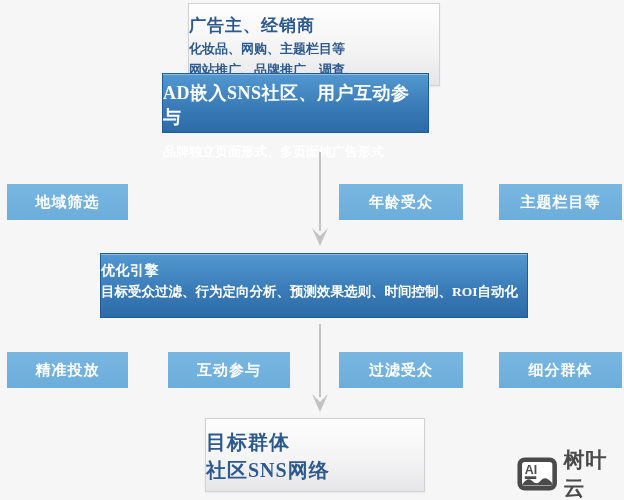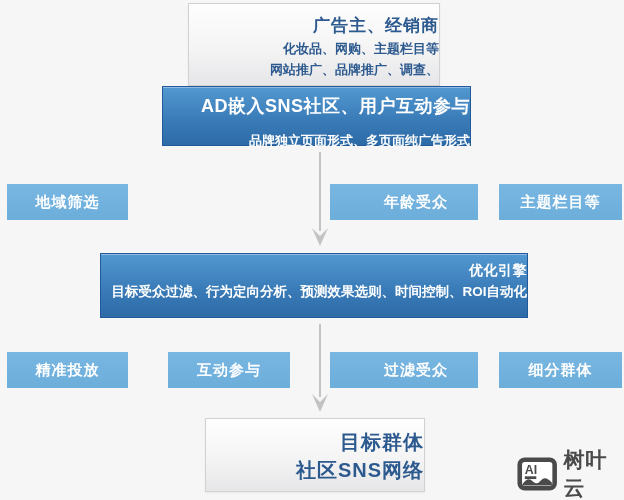--- a/index.html
+++ b/index.html
@@ -1,61 +1,61 @@
 <!DOCTYPE html>
 <html><head>
 <meta charset="utf-8">
 <style>
   html,body{margin:0;padding:0;background:#ffffff;}
   .stage{
     position:relative;width:624px;height:500px;
     background:#f6f6f7;overflow:hidden;
     font-family:"Liberation Sans","DejaVu Sans",sans-serif;
   }
-  .box{position:absolute;box-sizing:border-box;text-align:right;}
+  .box{position:absolute;box-sizing:border-box;text-align:left;font-family:Liberation Serif, serif;}
 
   
   .light-box{
     background:linear-gradient(180deg,#fefefe 0%,#f4f4f5 55%,#e6e6e8 100%);
     border:1px solid #d2d2d4;
     box-shadow:0 1px 2px rgba(0,0,0,0.06);
     color:#2d5a8e;
   }
   .top-box{left:188px;top:3px;width:252px;height:83px;}
   .light-title{font-size:17px;font-weight:bold;margin-top:10px;letter-spacing:1px;}
   .light-sub{font-size:13px;font-weight:bold;line-height:19px;margin-top:2px;}
   .top-box .light-sub:first-of-type{margin-top:5px;}
 
   
   .blue-box{
     background:linear-gradient(180deg,#5398d0 0%,#3a7cb8 55%,#2d6ba7 100%);
     border:1px solid #205a9a;
     box-shadow:inset 0 1px 0 rgba(255,255,255,0.35);
     color:#ffffff;
   }
-  .ad-box{left:162px;top:86px;width:309px;height:60px;}
+  .ad-box{left:162px;top:73px;width:267px;height:60px;}
   .blue-title{font-size:18px;font-weight:bold;margin-top:7px;letter-spacing:0.5px;}
   .blue-sub{font-size:13px;font-weight:bold;margin-top:14px;}
 
   .engine-box{left:100px;top:253px;width:428px;height:65px;}
   .engine-box .blue-title{font-size:14px;margin-top:8px;}
   .engine-box .blue-sub{font-size:13.5px;margin-top:3px;}
 
   
   .chip{
     position:absolute;height:36px;line-height:36px;
     background:linear-gradient(180deg,#79b7e2 0%,#6cadda 100%);
     color:#ffffff;font-size:15px;font-weight:bold;
     text-align:center;letter-spacing:1px;
   }
   .row1{top:184px;}
   .row2{top:352px;}
   .c1{left:7px;width:121px;}
   .c2{left:168px;width:122px;}
-  .c3{left:330px;width:124px;padding-left:24px;}
+  .c3{left:339px;width:124px;}
   .c4{left:499px;width:123px;}
 
   
   .arrow{position:absolute;}
   .arrow1{left:308px;top:151px;}
   .arrow2{left:308px;top:323px;}
 
   
   .bottom-box{left:205px;top:418px;width:220px;height:74px;}
   .bottom-line{font-size:20px;font-weight:bold;line-height:28px;letter-spacing:1px;}

